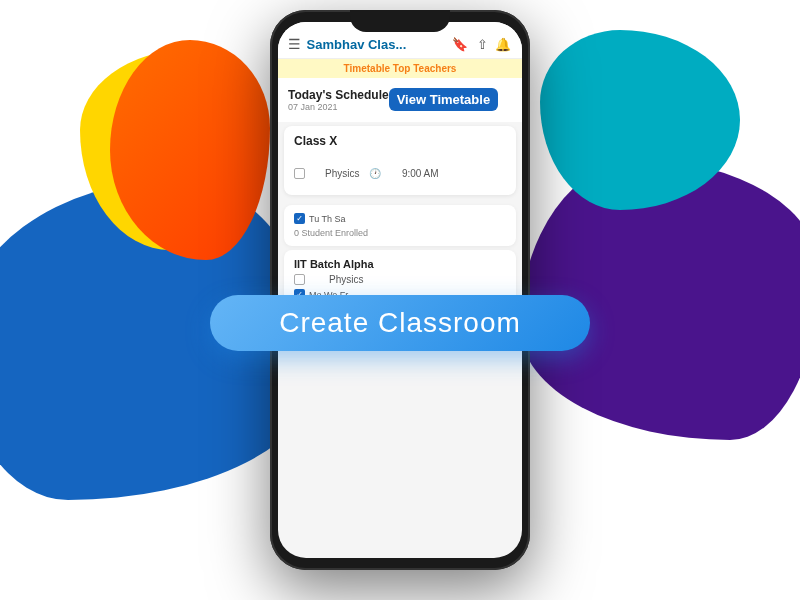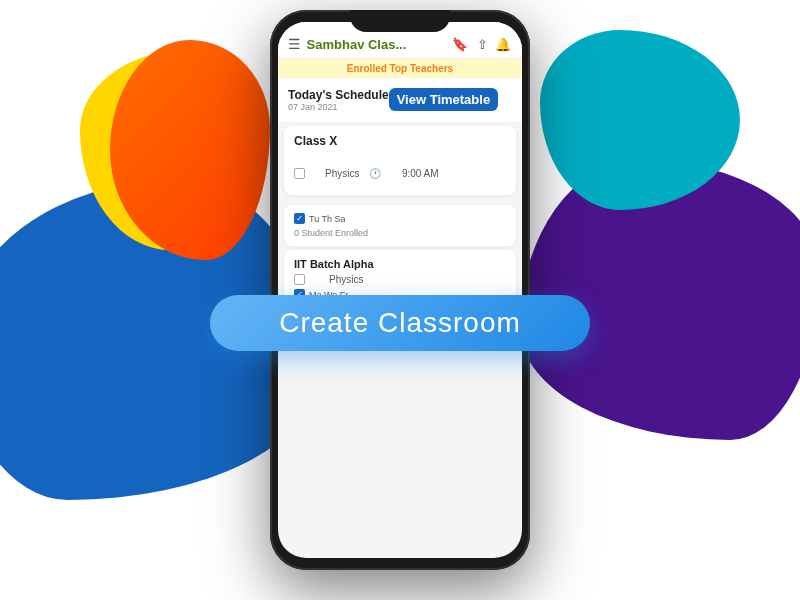--- a/index.html
+++ b/index.html
@@ -156,21 +156,21 @@
     }
 
     .hamburger-icon {
       font-size: 14px;
       color: #555;
     }
 
     .app-title {
       font-size: 13px;
       font-weight: 700;
-      color: #4d7c0f;
+      color: #0369a1;
       text-align: center;
     }
 
     .app-header-right {
       display: flex;
       align-items: center;
       gap: 8px;
     }
 
     .header-icon {
@@ -360,21 +360,21 @@
           <span class="app-title">Sambhav Clas...</span>
         </div>
         <div class="app-header-right">
           <span class="header-icon">🔖</span>
           <span class="header-icon">⇧</span>
           <span class="header-icon">🔔</span>
         </div>
       </div>
 
       <div class="teachmint-banner">
-        <span>Enrolled Top Teachers</span>
+        <span>Timetable Top Teachers</span>
       </div>
 
       <div class="schedule-section">
         <div class="schedule-header">
           <div>
             <div class="schedule-title">Today's Schedule</div>
             <div class="schedule-date">07 Jan 2021</div>
           </div>
           <button class="view-timetable-btn">View Timetable</button>
         </div>

